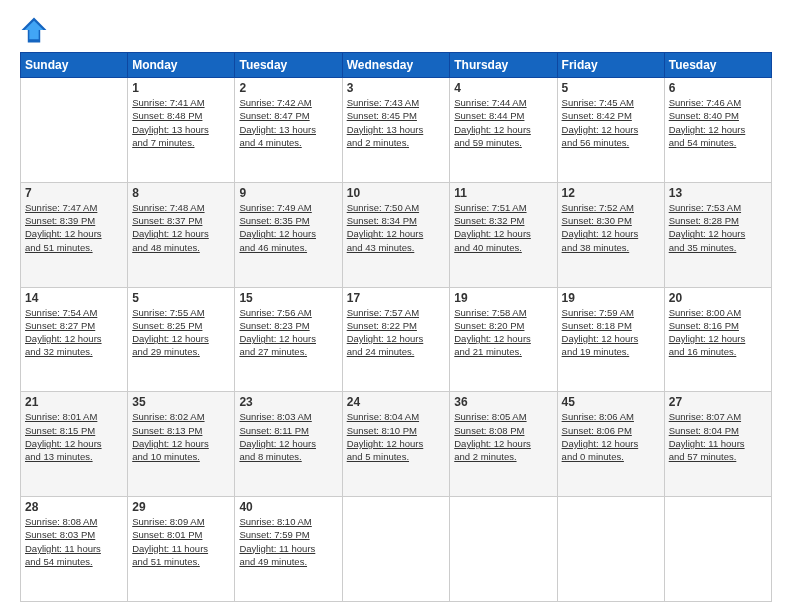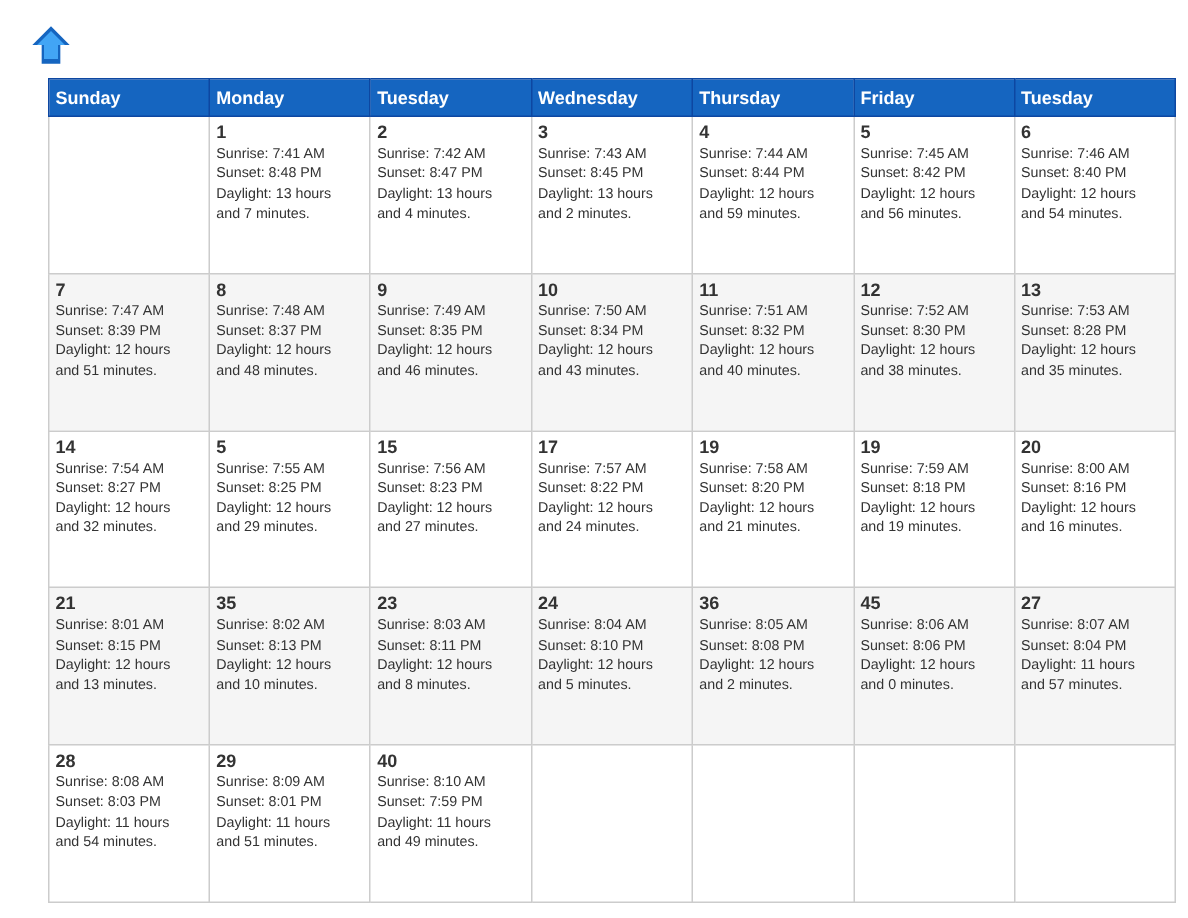--- a/index.html
+++ b/index.html
@@ -50,21 +50,20 @@
       color: #333;
     }
     .subtitle {
       font-size: 13px;
       color: #555;
     }
     .calendar-table {
       width: 100%;
       border-collapse: collapse;
       flex: 1;
-      margin-left: 12px;
     }
     .calendar-table th {
       background-color: #1565c0;
       color: #fff;
       font-size: 12px;
       font-weight: bold;
       padding: 5px 4px;
       text-align: left;
       border: 1px solid #0d47a1;
     }
@@ -82,20 +81,21 @@
       font-size: 12px;
       font-weight: bold;
       color: #333;
       display: block;
       margin-bottom: 1px;
     }
     .day-info {
       font-size: 9.5px;
       color: #333;
       line-height: 1.4;
+      text-decoration: underline;
     }
     .empty-cell {
       background: #fff !important;
     }
   </style>
 </head>
 <body>
 
 <div class="page">
   <div class="header">

